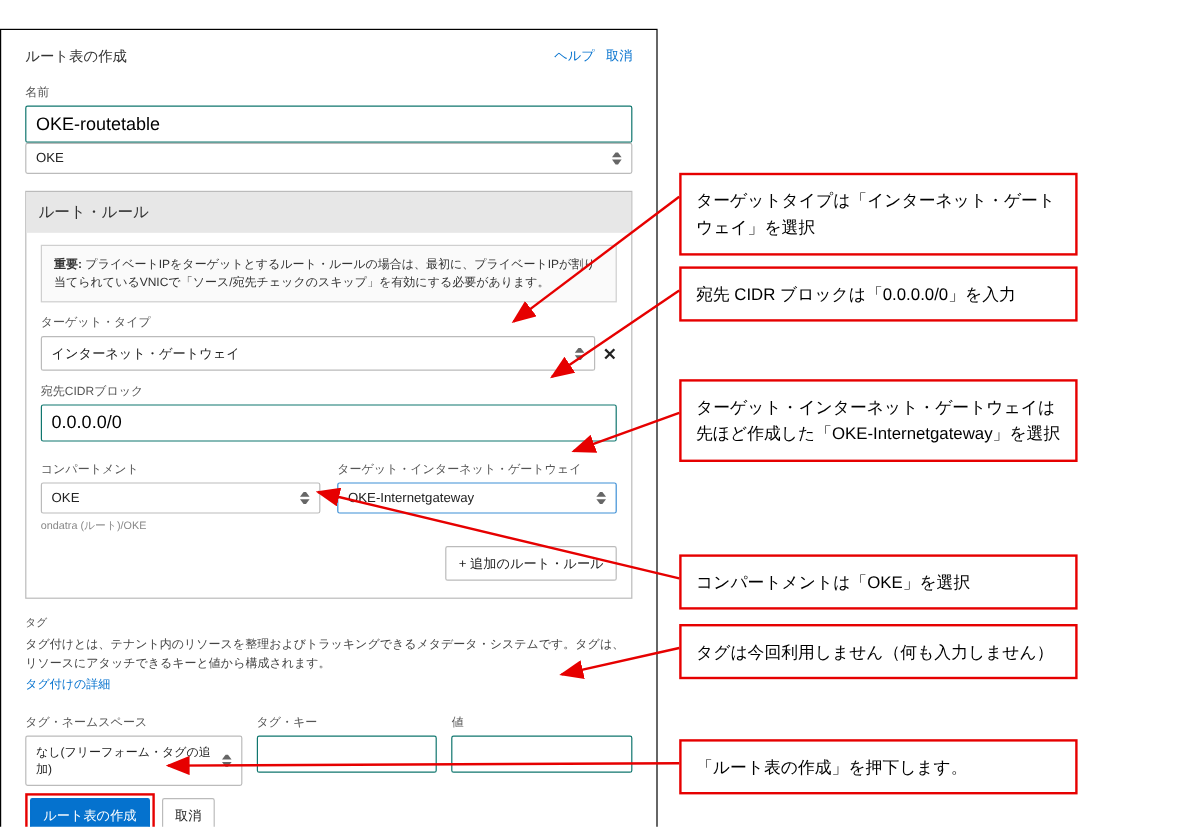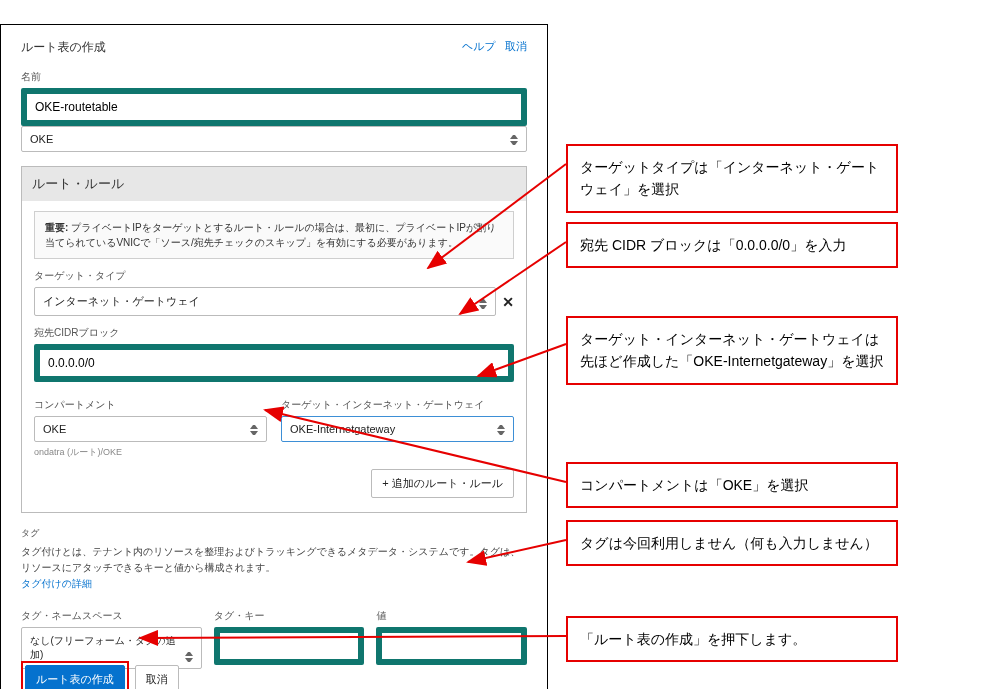--- a/index.html
+++ b/index.html
@@ -21,27 +21,27 @@
 }
 .right { flex: 1; position: relative; }
 
 
 .dlg-title-row { display: flex; justify-content: space-between; align-items: flex-start; margin-bottom: 14px; font-size: 12px; }
 .dlg-title { font-size: 12px; color: #333; }
 .help-links a { color: #0572ce; text-decoration: none; margin-left: 6px; font-size: 11px; }
 
 .form-label { color: #555; font-size: 10px; margin: 10px 0 4px 0; }
 .text-input {
-  width: 100%; border: 6px solid #0f766e; padding: 6px 8px; font-size: 12px;
+  width: 100%; border: 1px solid #0f766e; padding: 6px 8px; font-size: 15px;
   border-radius: 2px; background: #fff;
 }
 .select {
   width: 100%; border: 1px solid #bbb; padding: 6px 8px; font-size: 11px;
   border-radius: 2px; background: #fff; position: relative;
-  display: flex; justify-content: space-between; align-items: flex-end;
+  display: flex; justify-content: space-between; align-items: center;
 }
 .select .spinner { width: 8px; display: flex; flex-direction: column; gap: 2px; }
 .spinner::before { content: ""; border-left: 3px solid transparent; border-right: 3px solid transparent; border-bottom: 4px solid #666; }
 .spinner::after { content: ""; border-left: 3px solid transparent; border-right: 3px solid transparent; border-top: 4px solid #666; }
 .bread { font-size: 9px; color: #666; margin-top: 4px; display: flex; align-items: center; gap: 2px; }
 .black-chip { display: inline-block; width: 42px; height: 10px; background: #000; }
 
 
 .rule-box { border: 1px solid #bbb; margin-top: 14px; background: #fff; }
 .rule-box-header {

